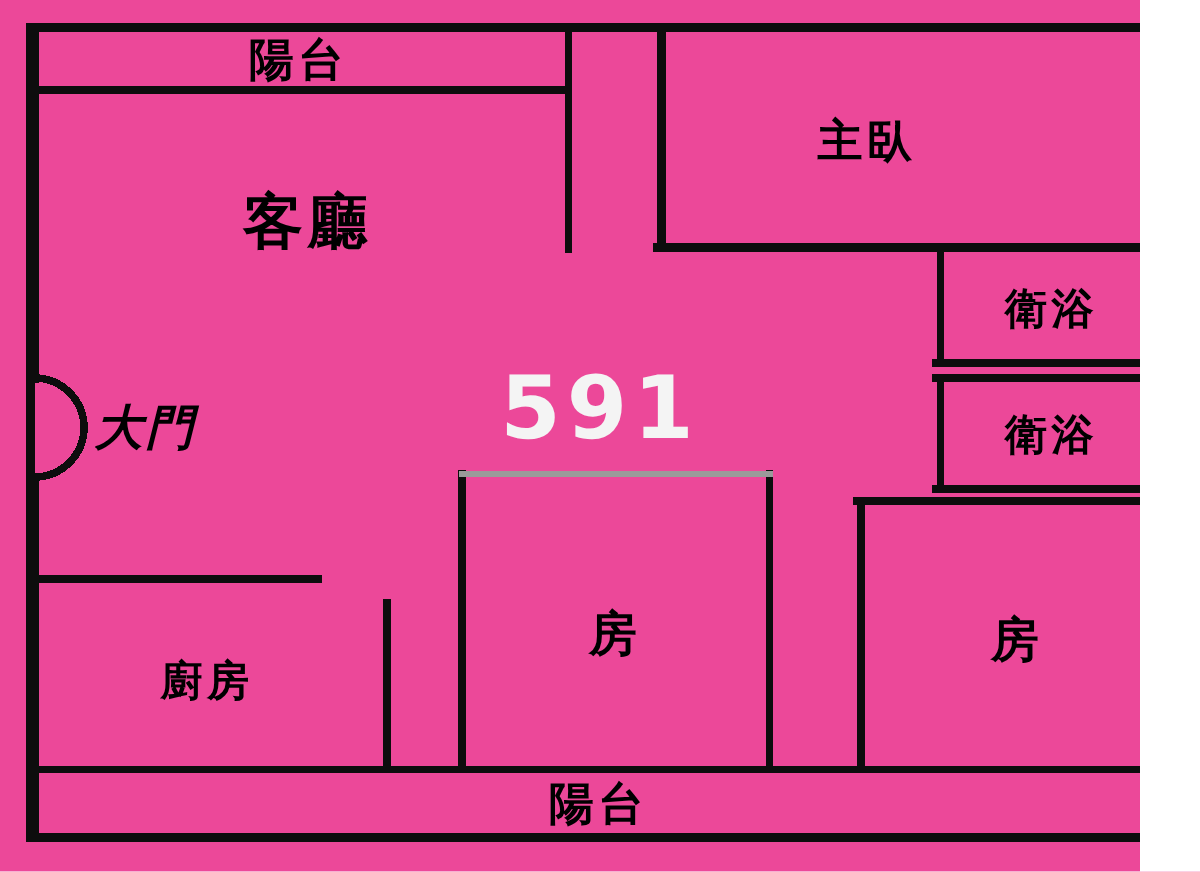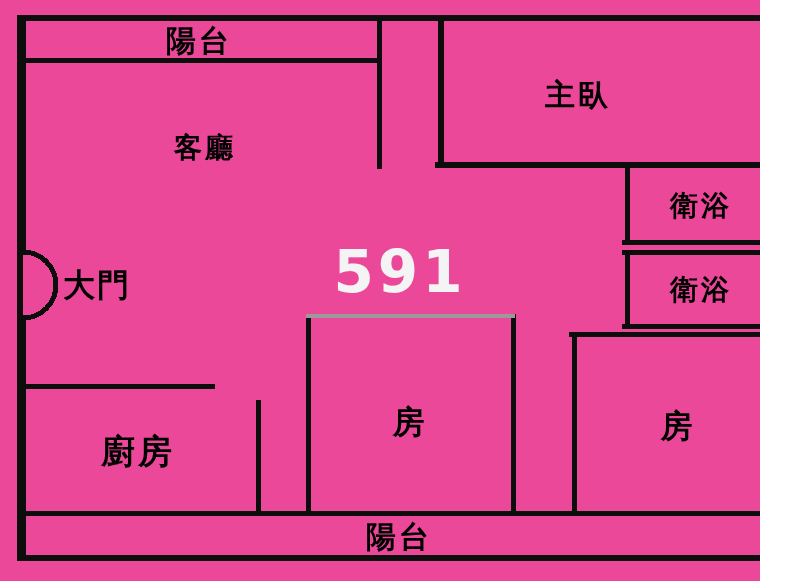--- a/index.html
+++ b/index.html
@@ -30,25 +30,25 @@
     font-family: "DejaVu Sans", "Liberation Sans", sans-serif;
     font-weight: 700;
     color: #000000;
     white-space: nowrap;
     letter-spacing: 3px;
     line-height: 1;
     transform: translate(-50%, -50%);
     -webkit-font-smoothing: none;
   }
   .lbl-balcony-top   { font-size: 30px; }
-  .lbl-living        { font-size: 28px; }
+  .lbl-living        { font-size: 40px; }
   .lbl-master        { font-size: 30px; }
   .lbl-bath          { font-size: 28px; text-align: center; }
   .lbl-door          { font-size: 32px; letter-spacing: 2px; }
-  .lbl-kitchen       { font-size: 34px; font-family: Liberation Mono, monospace; }
+  .lbl-kitchen       { font-size: 28px; }
   .lbl-room          { font-size: 32px; }
   .lbl-balcony-bot   { font-size: 30px; }
   .watermark {
     position: absolute;
     transform: translate(-50%, -50%);
     font-size: 58px;
     font-weight: 700;
     color: #f4f4f4;
     letter-spacing: 4px;
     white-space: nowrap;
@@ -92,20 +92,20 @@
         <path d="M 23 252 A 33 33 0 0 1 23 318" fill="none" stroke="#0d0d0d" stroke-width="5"></path>
       </g>
   </svg>
 
   <div id="label-layer">
       <div class="room-label lbl-balcony-top" style="left: 199px; top: 41px;">陽台</div>
       <div class="room-label lbl-living" style="left: 205px; top: 148px;">客廳</div>
       <div class="room-label lbl-master" style="left: 578px; top: 95px;">主臥</div>
       <div class="room-label lbl-bath" style="left: 701px; top: 206px;">衛浴</div>
       <div class="room-label lbl-bath" style="left: 701px; top: 290px;">衛浴</div>
-      <div class="room-label lbl-door" style="left: 97px; top: 285px;">大門</div>
+      <div class="room-label lbl-door" style="left: 97px; top: 285px; font-style: italic;">大門</div>
       <div class="room-label lbl-kitchen" style="left: 138px; top: 454px;">廚房</div>
       <div class="room-label lbl-room" style="left: 410px; top: 422px;">房</div>
       <div class="room-label lbl-room" style="left: 678px; top: 426px;">房</div>
       <div class="room-label lbl-balcony-bot" style="left: 399px; top: 537px;">陽台</div>
     </div>
 
 </div>
 
 </body></html>

